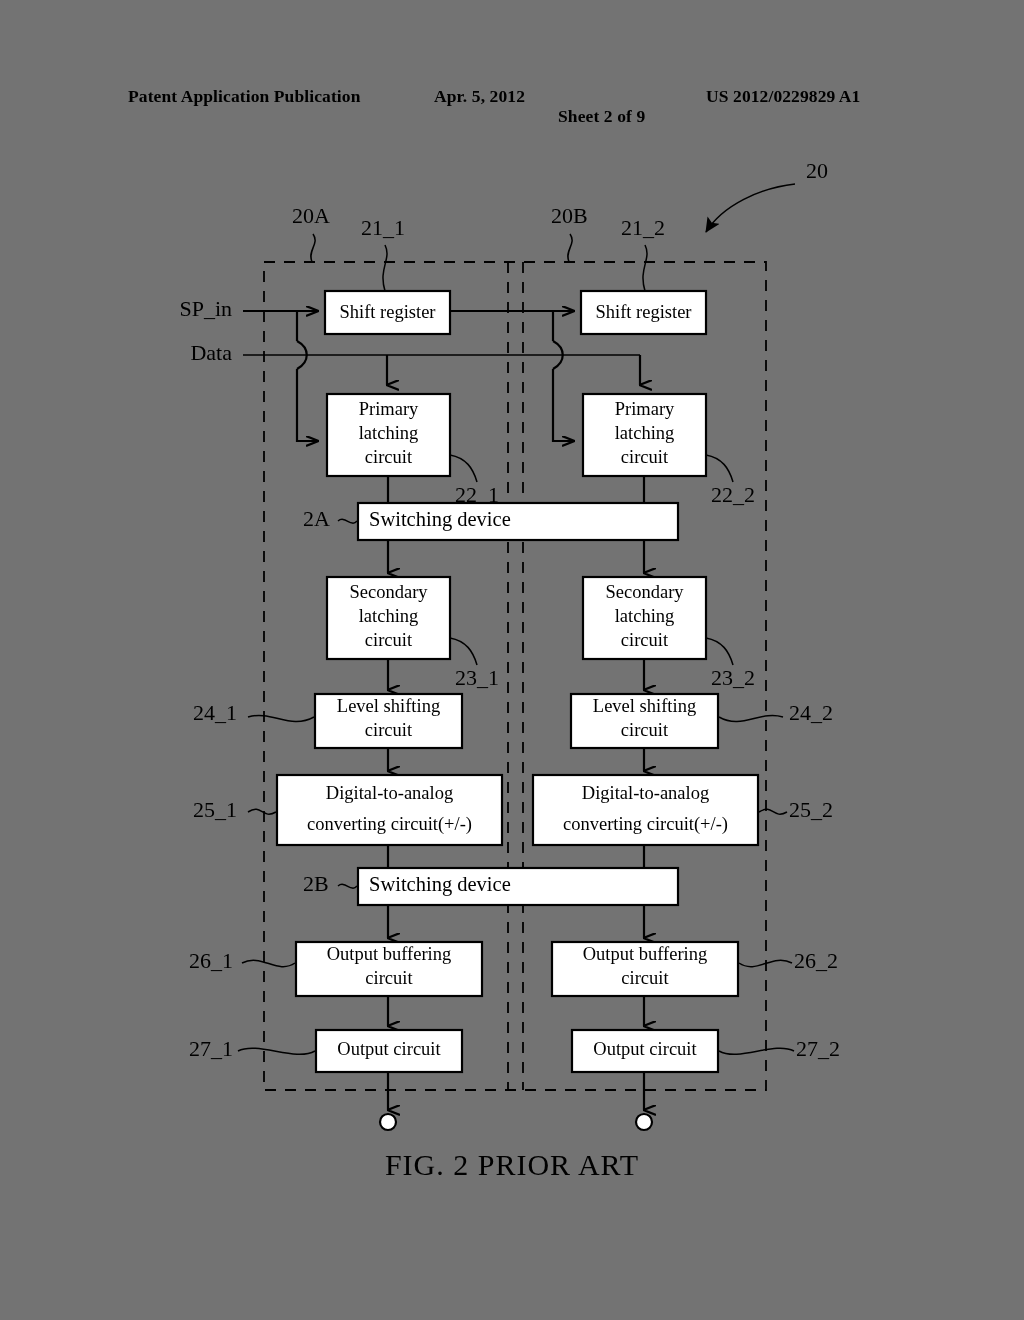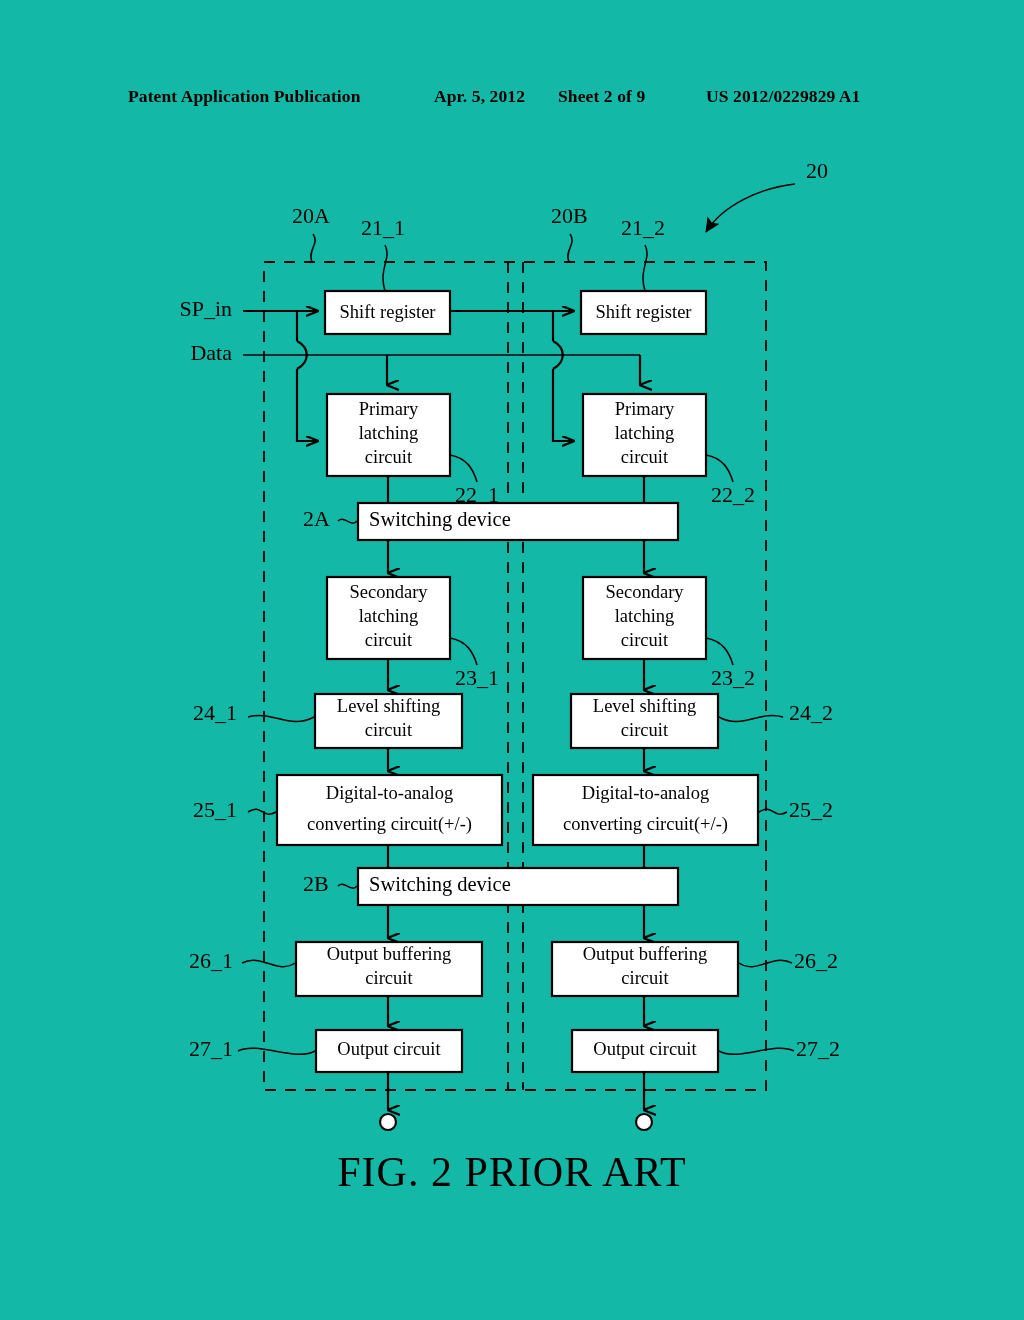--- a/index.html
+++ b/index.html
@@ -12,50 +12,50 @@
     height: 1320px;
     font-family: "Liberation Serif", serif;
     color: #000000;
     position: relative;
     overflow: hidden;
   }
   .page {
     position: relative;
     width: 1024px;
     height: 1320px;
-    background: #14b8a6;
+    background: #737373;
   }
   
   .pat-header {
     position: absolute;
     top: 86px;
     left: 128px;
     width: 768px;
     height: 26px;
     font-family: "Liberation Serif", serif;
     font-weight: bold;
     font-size: 17.5px;
     letter-spacing: 0.1px;
     white-space: nowrap;
   }
   .pat-header span { position: absolute; top: 0; }
   .hdr-pub   { left: 0px; }
   .hdr-date  { left: 306px; }
-  .hdr-sheet { left: 430px; }
+  .hdr-sheet { left: 430px; margin-top: 20px; }
   .hdr-num   { left: 578px; }
 
   
   .fig-caption {
     position: absolute;
     top: 1148px;
     left: 0;
     width: 1024px;
     text-align: center;
     font-family: "Liberation Serif", serif;
-    font-size: 42px;
+    font-size: 30px;
     letter-spacing: 1px;
   }
 
   
   svg.diagram {
     position: absolute;
     top: 0;
     left: 0;
     width: 1024px;
     height: 1320px;

